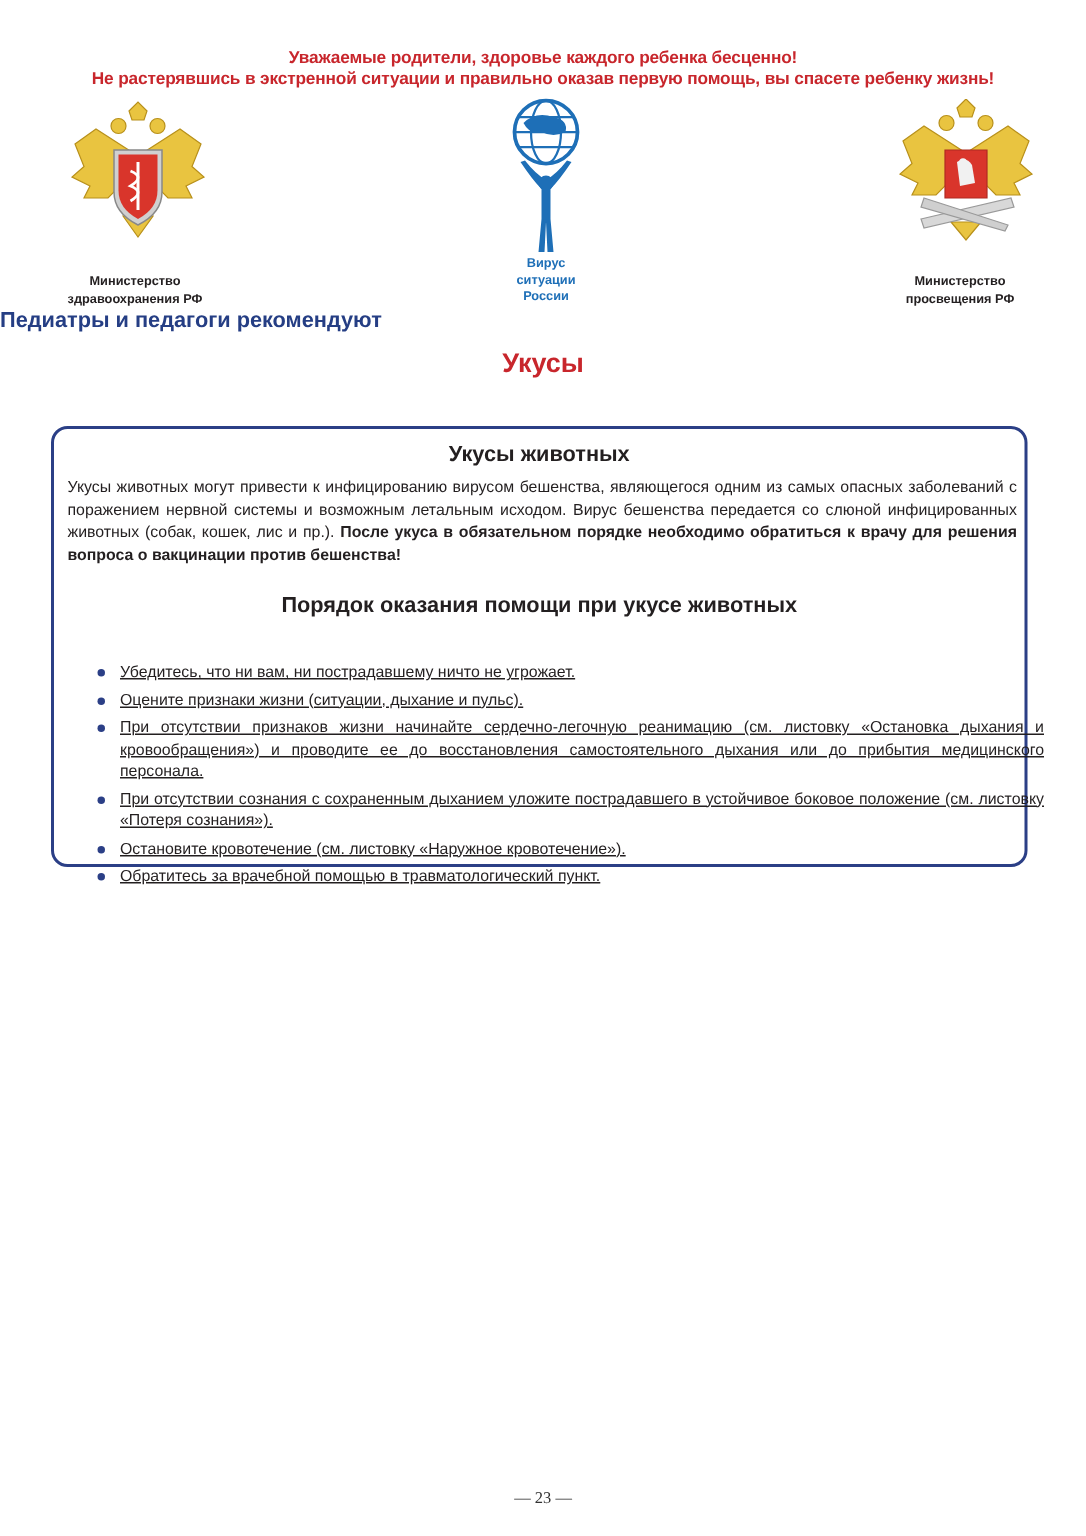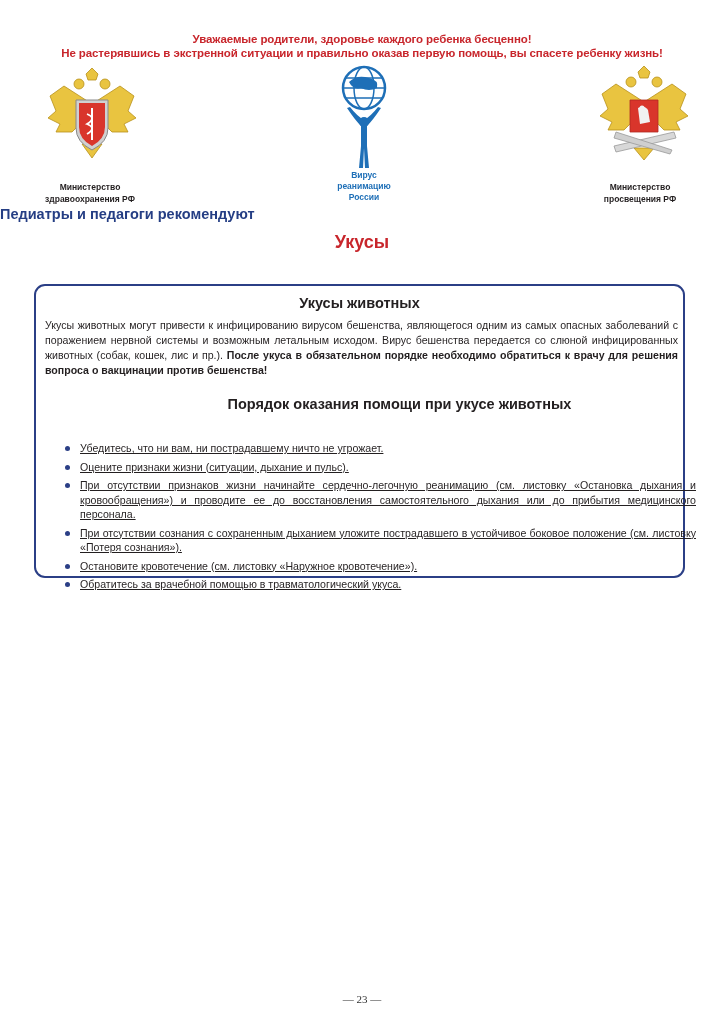--- a/index.html
+++ b/index.html
@@ -25,21 +25,21 @@
               font-weight: bold; font-size: 14.5px; color: #253e84; }
   .title { position: absolute; left: 0; width: 724px; top: 232px; text-align: center;
            font-weight: bold; font-size: 18px; color: #c8262c; }
 
   .box { position: absolute; left: 34px; top: 284px; width: 651px; height: 294px;
          border: 2.5px solid #2b3f86; border-radius: 11px; box-sizing: border-box; }
 
   .box-h { position: absolute; left: 0; width: 100%; text-align: center; font-weight: bold;
            color: #231f20; }
   .box-h1 { top: 9px; font-size: 14.5px; }
-  .box-h2 { top: 110px; font-size: 14.5px; margin-left: 40px; }
+  .box-h2 { top: 110px; font-size: 14.5px; }
 
   .para { position: absolute; left: 9px; width: 633px; top: 32px; font-size: 10.6px; line-height: 15px;
           text-align: justify; color: #231f20; }
   .para b { font-weight: bold; }
 
   .list { position: absolute; left: 9px; width: 633px; top: 137px; margin: 18px; padding: 0; list-style: none; text-decoration: underline; }
   .list li { position: relative; padding-left: 17px; font-size: 10.6px; line-height: 14.5px;
              margin-bottom: 4px; text-align: justify; color: #231f20; }
   .bullet { position: absolute; left: 2px; top: 5px; width: 5px; height: 5px; border-radius: 50%;
             background: #2b3f86; }
@@ -98,21 +98,21 @@
     <circle cx="48" cy="42" r="2.5" fill="#f1f1f1"></circle>
   </svg>
 </div>
 
 <div class="org-caption cap-left">
   <div>Министерство</div>
   <div>здравоохранения РФ</div>
 </div>
 <div class="org-caption cap-center">
   <div>Вирус</div>
-  <div>реанимацию</div>
+  <div>ситуации</div>
   <div>России</div>
 </div>
 <div class="org-caption cap-right">
   <div>Министерство</div>
   <div>просвещения РФ</div>
 </div>
 
 <div class="subtitle">Педиатры и педагоги рекомендуют</div>
 <div class="title">Укусы</div>
 
@@ -121,17 +121,17 @@
   <div class="para">
     <span>Укусы животных могут привести к инфицированию вирусом бешенства, являющегося одним из самых опасных заболеваний с поражением нервной системы и возможным летальным исходом. Вирус бешенства передается со слюной инфицированных животных (собак, кошек, лис и пр.). </span><b>После укуса в обязательном порядке необходимо обратиться к врачу для решения вопроса о вакцинации против бешенства!</b>
   </div>
   <div class="box-h box-h2">Порядок оказания помощи при укусе животных</div>
   <ul class="list">
     <li><span class="bullet"></span><span>Убедитесь, что ни вам, ни пострадавшему ничто не угрожает.</span></li>
     <li><span class="bullet"></span><span>Оцените признаки жизни (ситуации, дыхание и пульс).</span></li>
     <li><span class="bullet"></span><span>При отсутствии признаков жизни начинайте сердечно-легочную реанимацию (см. листовку «Остановка дыхания и кровообращения») и проводите ее до восстановления самостоятельного дыхания или до прибытия медицинского персонала.</span></li>
     <li><span class="bullet"></span><span>При отсутствии сознания с сохраненным дыханием уложите пострадавшего в устойчивое боковое положение (см. листовку «Потеря сознания»).</span></li>
     <li><span class="bullet"></span><span>Остановите кровотечение (см. листовку «Наружное кровотечение»).</span></li>
-    <li><span class="bullet"></span><span>Обратитесь за врачебной помощью в травматологический укуса.</span></li>
+    <li><span class="bullet"></span><span>Обратитесь за врачебной помощью в травматологический пункт.</span></li>
   </ul>
 </div>
 
 <div class="page-num">— 23 —</div>
 
 </body></html>

